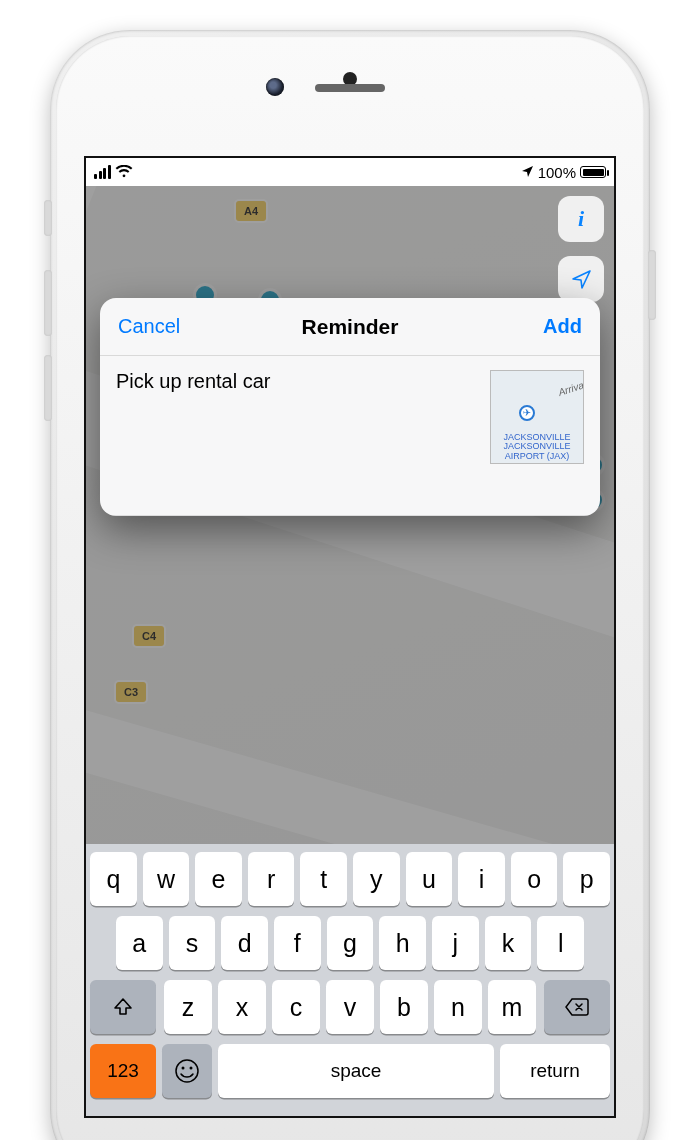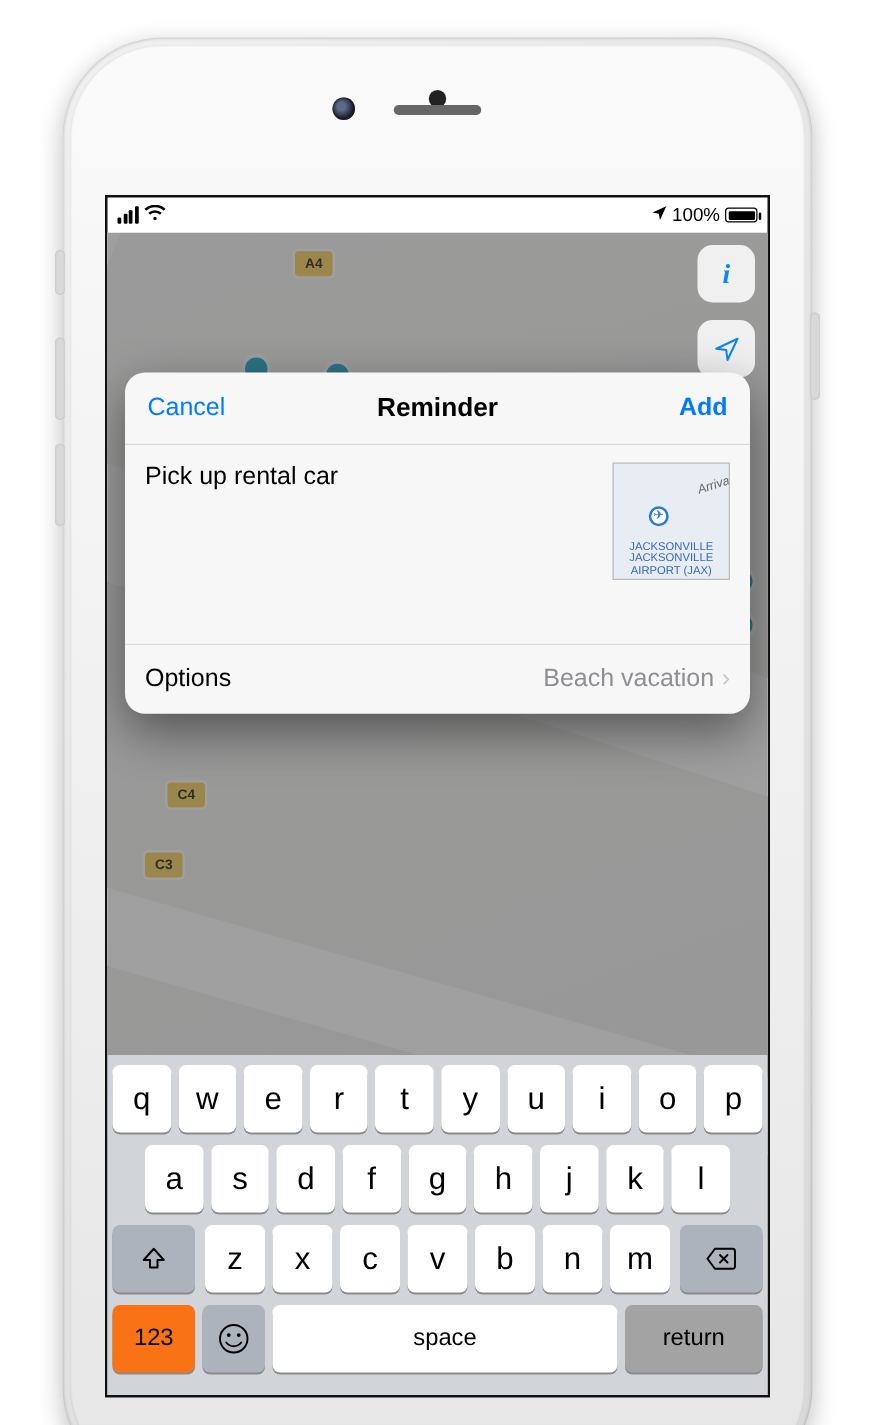--- a/index.html
+++ b/index.html
@@ -155,21 +155,21 @@
   .key {
     background:#fff; border-radius:6px;
     box-shadow:0 1.5px 0 rgba(0,0,0,0.35);
     height:54px; flex:1; max-width:48px;
     display:flex; align-items:center; justify-content:center;
     font-size:25px; color:#000;
   }
   .krow.r2 { padding:0 26px;}
   .key.fn { background:#adb3bc; font-size:18px; max-width:66px; flex:0 0 66px;}
   .key.space { max-width:none; flex:1;}
-  .key.return { background:#a3a3a3; flex:0 0 110px; max-width:110px; font-size:19px;}
+  .key.return { background:#ffffff; flex:0 0 110px; max-width:110px; font-size:19px;}
   .key.n123 { background:#f97316; flex:0 0 66px; max-width:66px; font-size:19px;}
   .key.emoji { background:#adb3bc; flex:0 0 50px; max-width:50px; font-size:24px;}
 </style>
 </head>
 <body>
 
 <div class="phone">
   <div class="side-btn mute"></div>
   <div class="side-btn vup"></div>
   <div class="side-btn vdn"></div>
@@ -262,27 +262,20 @@
         </div>
         <div class="alert-body">
           <div class="reminder-text">Pick up rental car</div>
           <div class="map-thumb">
             <div class="arrivals">Arrivals</div>
             <div class="plane">✈</div>
             <div>JACKSONVILLE</div>
             <div>JACKSONVILLE</div>
             <div>AIRPORT (JAX)</div>
           </div>
-        </div>
-        <div class="alert-options">
-          <span>Options</span>
-          <span class="val">
-            <span>Beach vacation</span>
-            <span class="chev">›</span>
-          </span>
         </div>
       </div>
 
       <div class="keyboard">
         <div class="krow" id="kr1">
             <div class="key">q</div>
             <div class="key">w</div>
             <div class="key">e</div>
             <div class="key">r</div>
             <div class="key">t</div>

